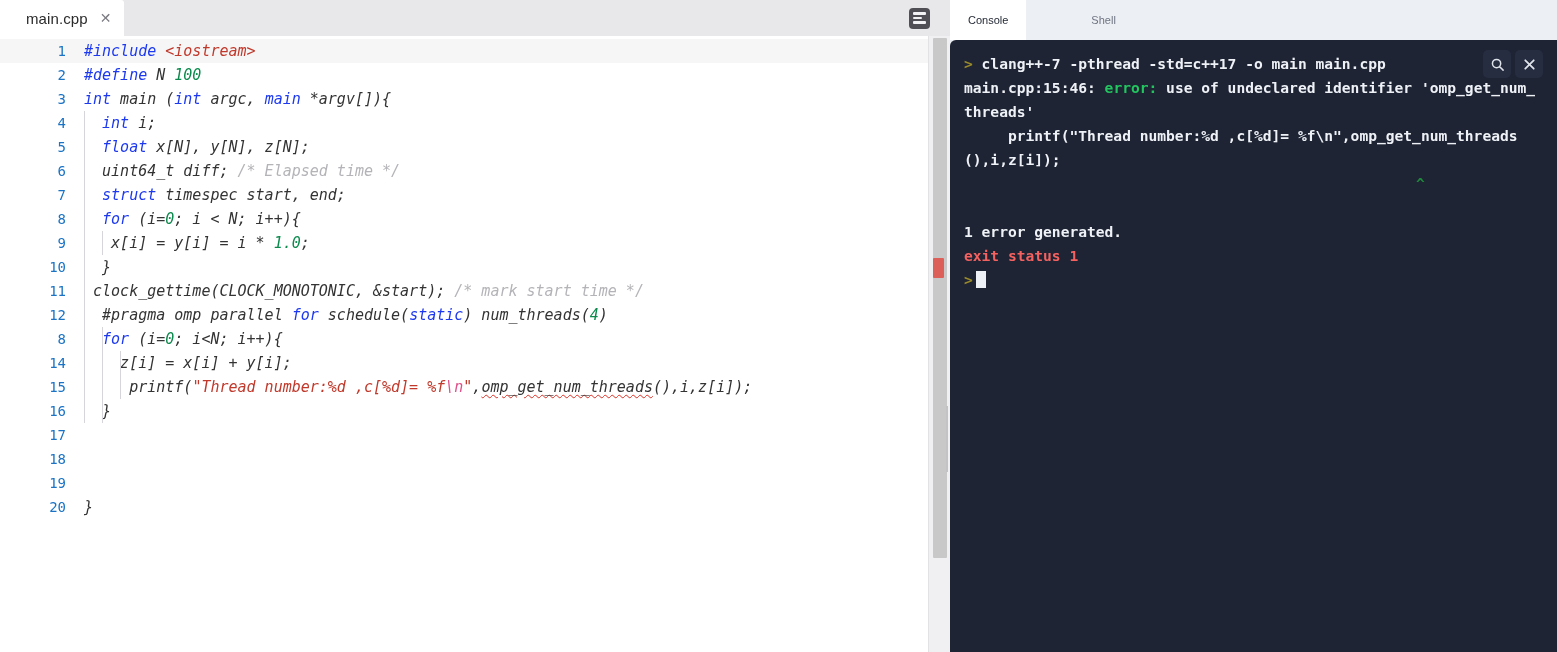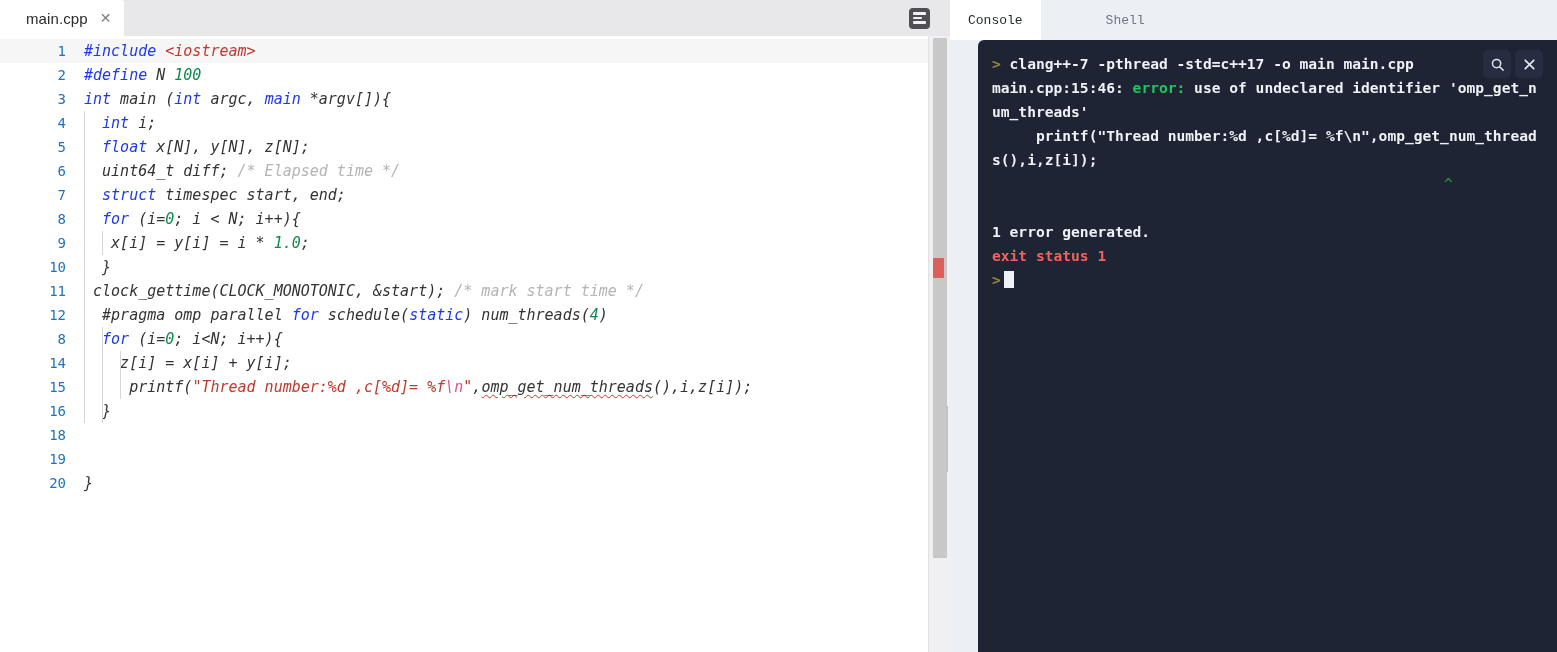--- a/index.html
+++ b/index.html
@@ -213,35 +213,34 @@
     background: #eceff3;
     display: flex;
     align-items: flex-end;
     padding-left: 0;
   }
   .ctab {
     height: 40px;
     display: flex;
     align-items: center;
     padding: 0 18px;
-    font-size: 13px;
-    font-family: Liberation Mono, monospace;
+    font-size: 11px;
+    font-family: Liberation Sans, sans-serif;
     cursor: pointer;
   }
   .ctab.active { background: #ffffff; color: #1f2430; }
   .ctab.inactive { color: #6e7482; margin-left: 47px; }
 
   .console-body {
     flex: 1 1 auto;
     background: #1e2434;
     border-top-left-radius: 6px;
     position: relative;
     overflow: hidden;
     padding: 12px 14px 0 14px;
-    margin-left: 28px;
   }
 
   .console-actions {
     position: absolute;
     right: 14px;
     top: 10px;
     display: flex;
     gap: 4px;
     z-index: 5;
   }
@@ -312,20 +311,21 @@
           <div class="code-line"><div class="lineno">7</div><div class="code-text"><span class="guide" style="left: 6px;"></span><span class="plain">  </span><span class="kw">struct</span><span class="plain"> timespec start, end;</span></div></div>
           <div class="code-line"><div class="lineno">8</div><div class="code-text"><span class="guide" style="left: 6px;"></span><span class="plain">  </span><span class="kw">for</span><span class="plain"> (i=</span><span class="num">0</span><span class="plain">; i &lt; N; i++){</span></div></div>
           <div class="code-line"><div class="lineno">9</div><div class="code-text"><span class="guide" style="left: 6px;"></span><span class="guide" style="left: 24px;"></span><span class="plain">   x[i] = y[i] = i * </span><span class="num">1.0</span><span class="plain">;</span></div></div>
           <div class="code-line"><div class="lineno">10</div><div class="code-text"><span class="guide" style="left: 6px;"></span><span class="plain">  }</span></div></div>
           <div class="code-line"><div class="lineno">11</div><div class="code-text"><span class="guide" style="left: 6px;"></span><span class="plain"> clock_gettime(CLOCK_MONOTONIC, &amp;start); </span><span class="cmt">/* mark start time */</span></div></div>
           <div class="code-line"><div class="lineno">12</div><div class="code-text"><span class="guide" style="left: 6px;"></span><span class="plain">  #pragma omp parallel </span><span class="kw">for</span><span class="plain"> schedule(</span><span class="kw">static</span><span class="plain">) num_threads(</span><span class="num">4</span><span class="plain">)</span></div></div>
           <div class="code-line"><div class="lineno">8</div><div class="code-text"><span class="guide" style="left: 6px;"></span><span class="guide" style="left: 24px;"></span><span class="plain">  </span><span class="kw">for</span><span class="plain"> (i=</span><span class="num">0</span><span class="plain">; i&lt;N; i++){</span></div></div>
           <div class="code-line"><div class="lineno">14</div><div class="code-text"><span class="guide" style="left: 6px;"></span><span class="guide" style="left: 24px;"></span><span class="guide" style="left: 42px;"></span><span class="plain">    z[i] = x[i] + y[i];</span></div></div>
           <div class="code-line"><div class="lineno">15</div><div class="code-text"><span class="guide" style="left: 6px;"></span><span class="guide" style="left: 24px;"></span><span class="guide" style="left: 42px;"></span><span class="plain">     printf(</span><span class="str">"Thread number:%d ,c[%d]= %f</span><span class="esc">\n</span><span class="str">"</span><span class="plain">,</span><span class="plain squiggle">omp_get_num_threads</span><span class="plain">(),i,z[i]);</span></div></div>
           <div class="code-line"><div class="lineno">16</div><div class="code-text"><span class="guide" style="left: 6px;"></span><span class="guide" style="left: 24px;"></span><span class="plain">  }</span></div></div>
+          <div class="code-line"><div class="lineno">17</div><div class="code-text"></div></div>
           <div class="code-line"><div class="lineno">18</div><div class="code-text"></div></div>
           <div class="code-line"><div class="lineno">19</div><div class="code-text"></div></div>
           <div class="code-line"><div class="lineno">20</div><div class="code-text"><span class="plain">}</span></div></div>
         </div>
     </div>
 
     <div class="vscroll">
       <div class="vscroll-thumb"></div>
       <div class="vscroll-marker"></div>
       <div class="vscroll-minimap"></div>

